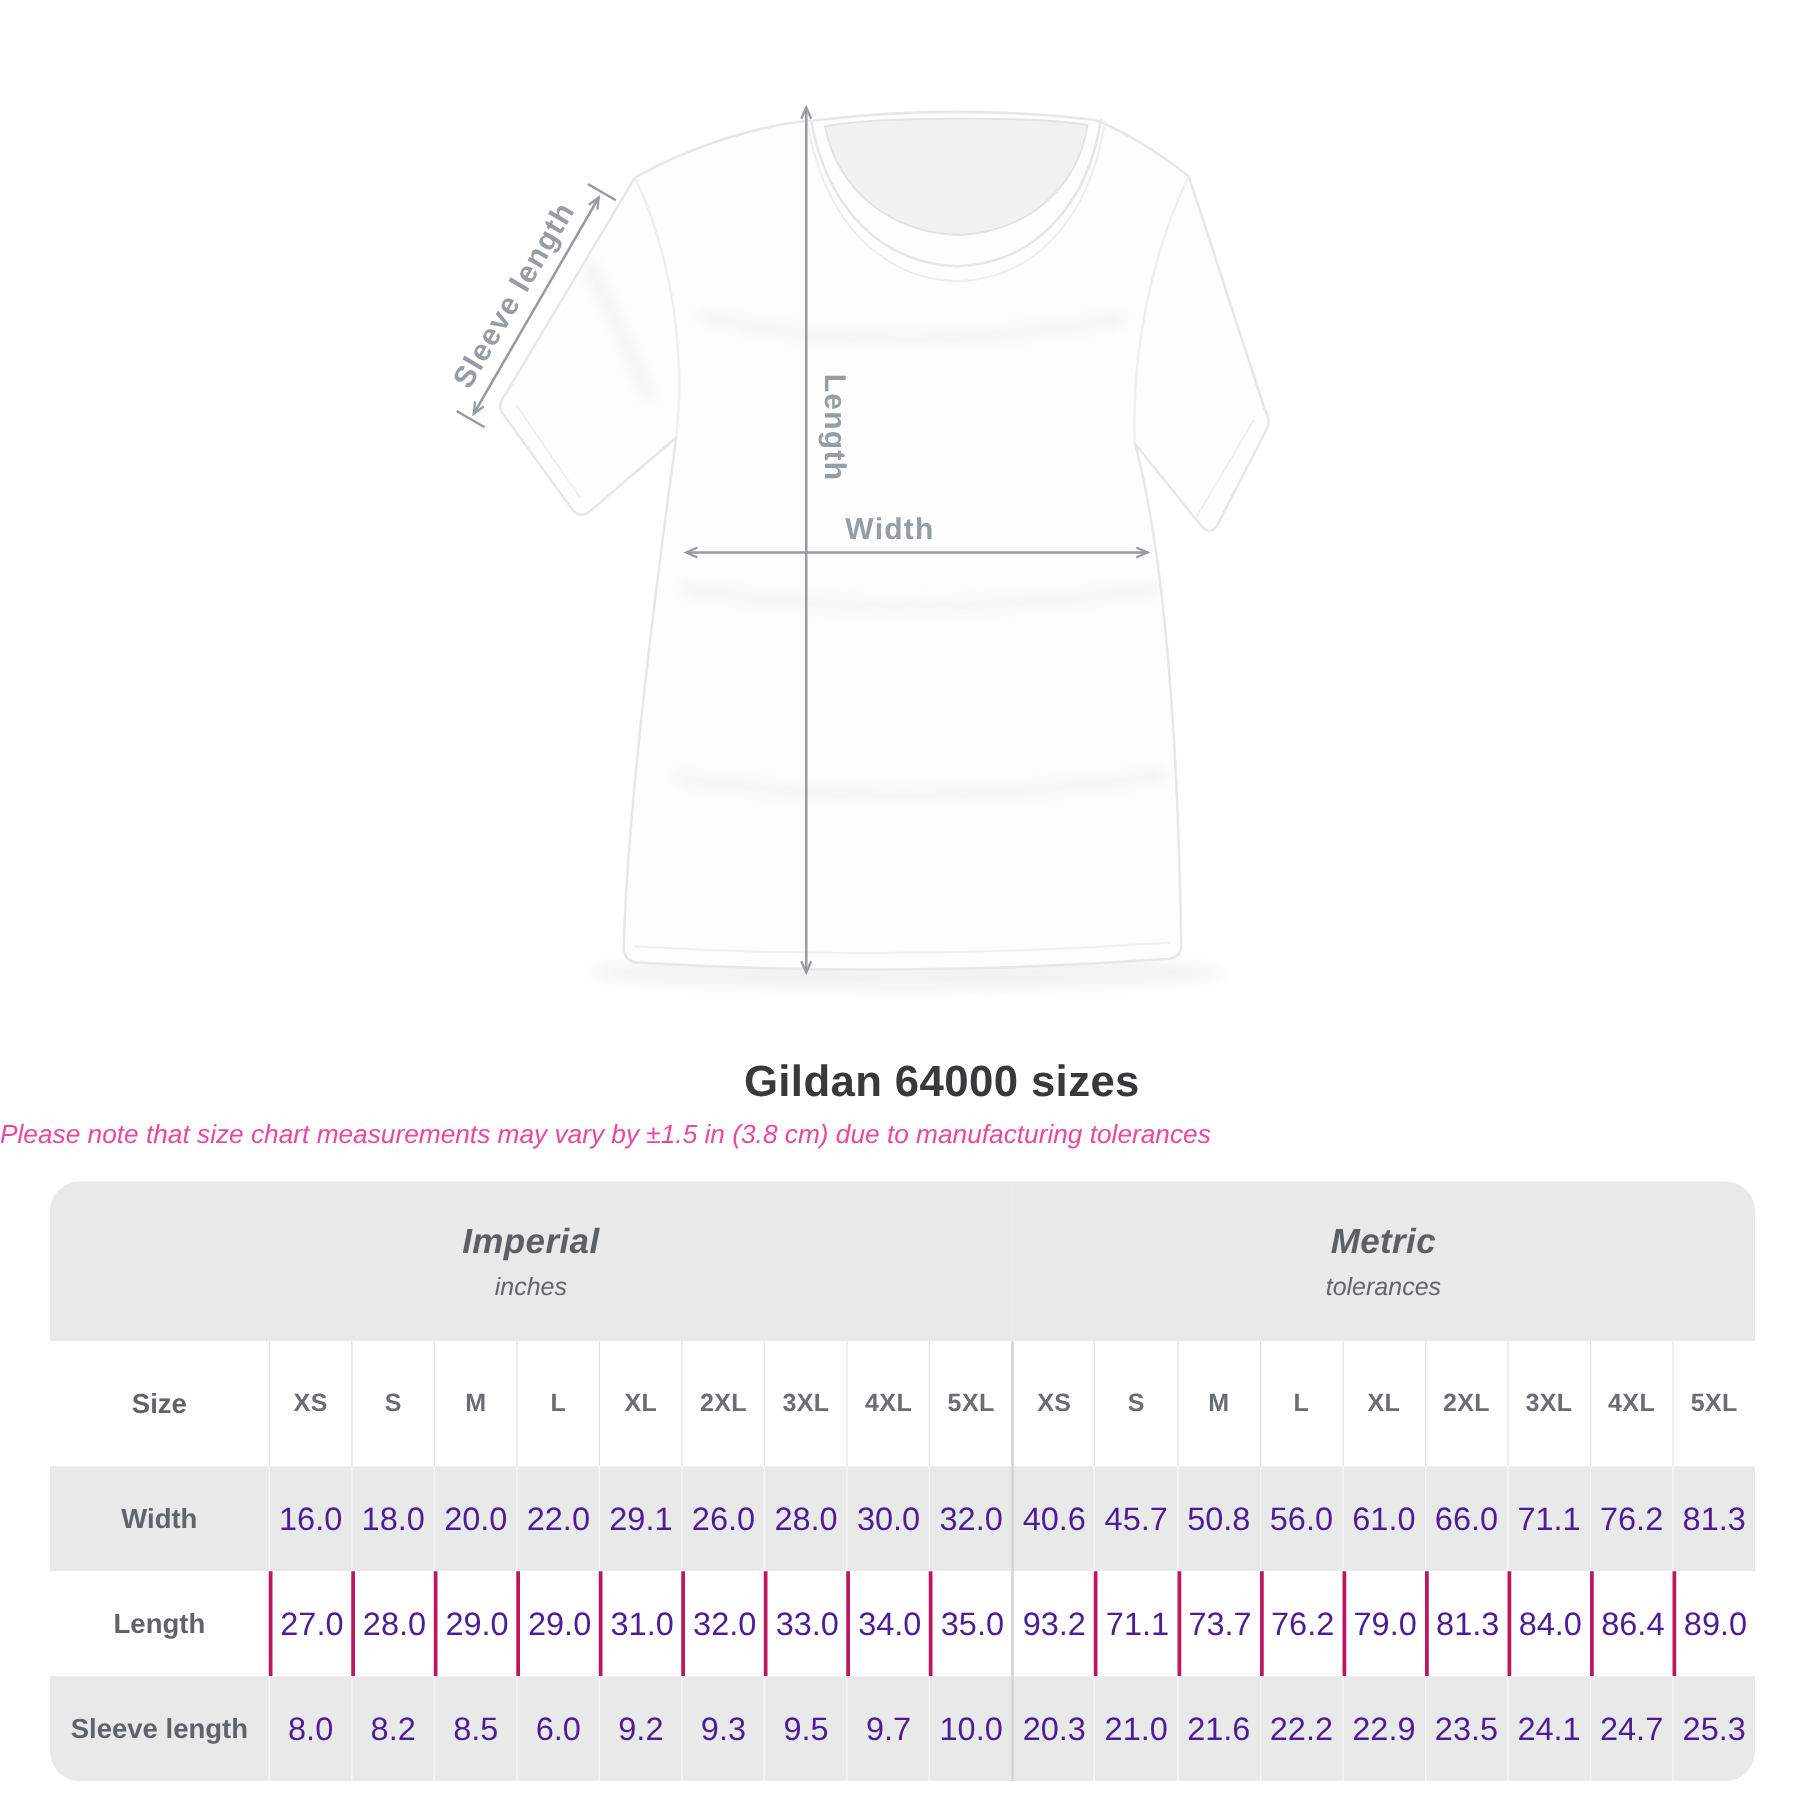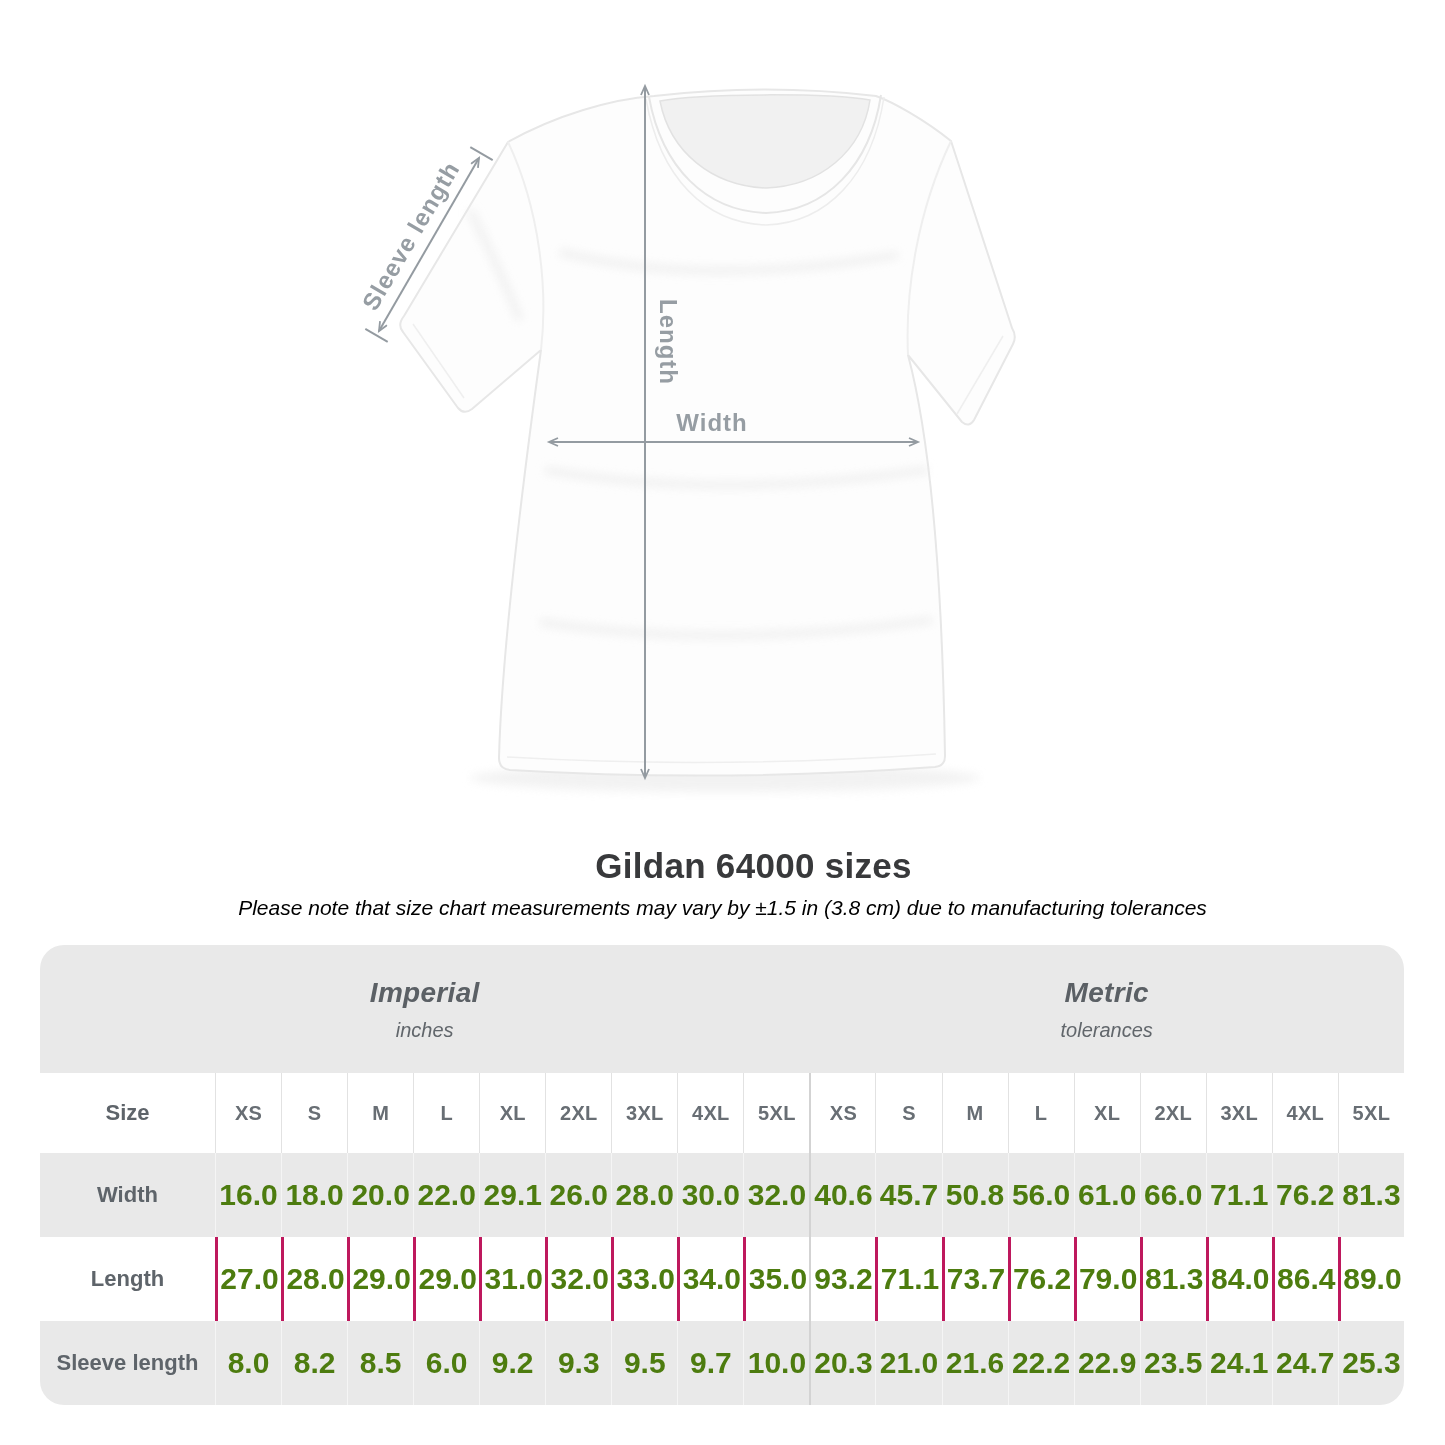--- a/index.html
+++ b/index.html
@@ -4,38 +4,38 @@
 <style>
   html,body{margin:0;padding:0;background:#ffffff;}
   body{width:1445px;height:1445px;font-family:"Liberation Sans", sans-serif;-webkit-font-smoothing:antialiased;}
   .page{position:relative;width:1445px;height:1445px;background:#fff;overflow:hidden;}
 
   .shirt-area{position:absolute;top:0;left:0;width:1445px;height:822px;}
   .shirt-area svg{display:block;}
 
   .page-title{position:absolute;top:846px;left:0;width:1445px;margin:0;text-align:center;
     font-size:35px;font-weight:700;color:#38393b;letter-spacing:.3px;padding-left:31px;}
-  .page-subtitle{position:absolute;top:896px;left:0;width:1445px;margin:0;text-align:center;
-    font-size:21px;font-style:italic;color:#000000;}
+  .page-subtitle{position:absolute;top:896px;left:0;width:1445px;margin:0;
+    font-size:21px;font-style:italic;color:#ec4899;}
 
   .table-card{position:absolute;top:945px;left:40px;width:1364px;border-radius:24px;overflow:hidden;background:#ffffff;}
   table.size-table{width:100%;table-layout:fixed;border-collapse:separate;border-spacing:0;}
   col.col-label{width:175px;}
 
   .units-row th{height:128px;background:#e9e9e9;vertical-align:middle;padding:0;}
   .unit-name{font-size:28px;font-weight:700;font-style:italic;color:#5b6065;letter-spacing:.3px;}
   .unit-sub{font-size:20px;font-style:italic;color:#61666b;margin-top:10px;font-weight:400;}
 
-  .sizes-row th{height:80px;background:#ffffff;padding:0;vertical-align:middle;text-align:center;}
+  .sizes-row th{height:100px;background:#ffffff;padding:0;vertical-align:middle;text-align:center;}
   .sizes-row .size-cell{border-left:1px solid #e2e2e2;font-size:20px;font-weight:700;color:#686e74;letter-spacing:.3px;}
   .sizes-row .label-cell{border-left:none;}
 
   tbody th,tbody td{height:84px;padding:0;vertical-align:middle;text-align:center;}
   .label-cell{font-size:22px;font-weight:700;color:#5e646a;}
-  .value-cell{font-size:30px;font-weight:700;color:#4d7c0f;}
+  .value-cell{font-size:26px;font-weight:400;color:#4c1d95;}
   tr.row-gray th,tr.row-gray td{background:#e9e9e9;}
   tr.row-white th,tr.row-white td{background:#ffffff;}
   tr.row-gray .value-cell{border-left:1px solid #f5f5f5;}
   tr.row-white .value-cell{border-left:3px solid #be185d;}
   th.metric-start,td.metric-start{border-left:2px solid #d3d3d3 !important;}
 </style>
 </head>
 <body>
 
 <div class="page">

